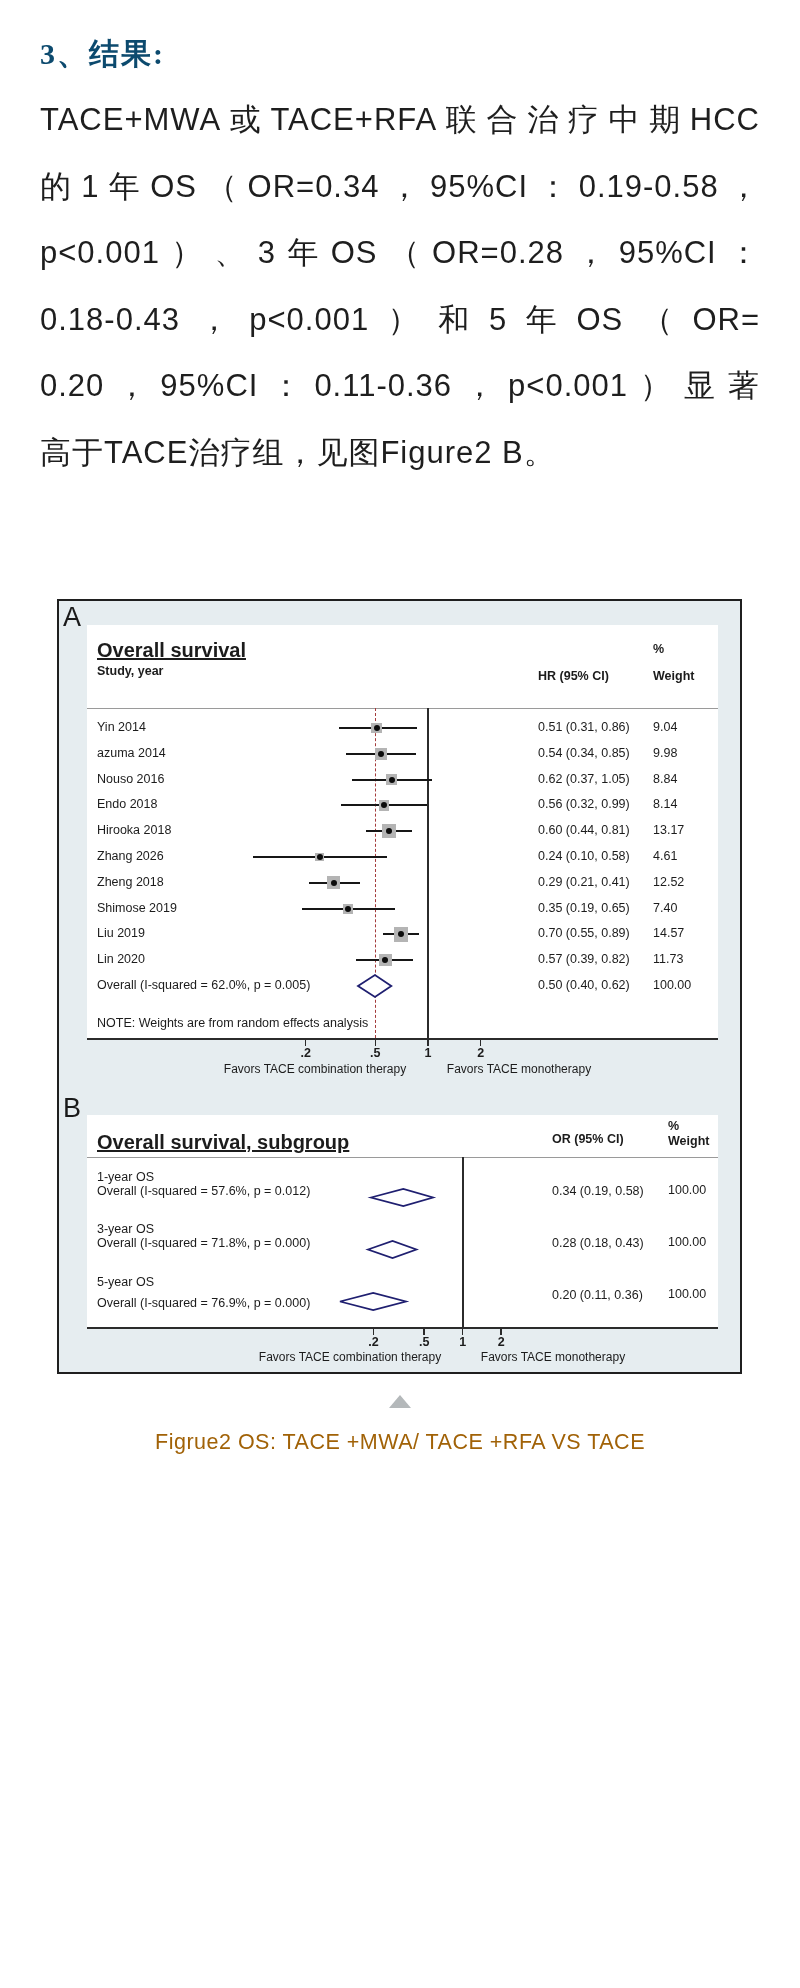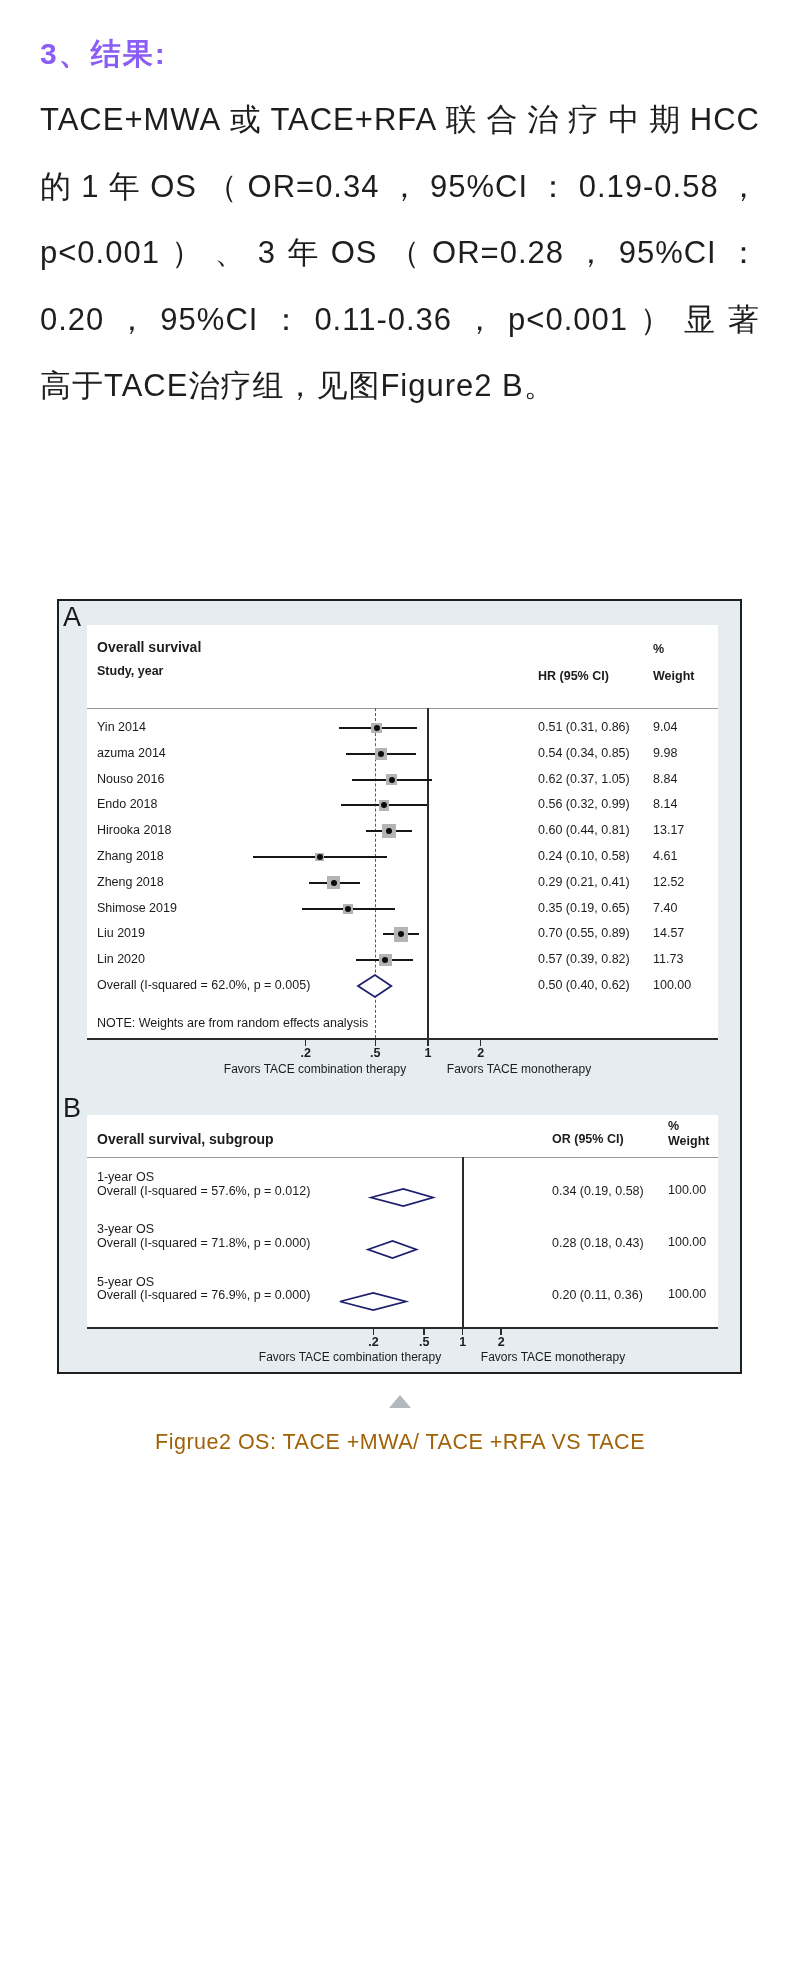--- a/index.html
+++ b/index.html
@@ -21,21 +21,21 @@
   .figure > div{position:absolute;}
   .plabel{font-size:27px;color:#1a1a1a;}
   .plabel-a{left:4px;top:1px;}
   .plabel-b{left:4px;top:492px;}
 
   .panel{position:absolute;background:#ffffff;font-size:12.5px;color:#1c1c1c;box-sizing:border-box;}
   .panel div{position:absolute;white-space:nowrap;}
   .panel-a{left:28px;top:24px;width:631px;height:415px;border-bottom:2px solid #2b2b2b;}
   .panel-b{left:28px;top:514px;width:631px;height:214px;border-bottom:2px solid #2b2b2b;}
 
-  .fp-title{font-size:14px;font-weight:700;}
+  .fp-title{font-size:20px;font-weight:700;text-decoration:underline;}
   .title-a{left:10px;top:14px;}
   .title-b{left:10px;top:16px;}
   .fp-hdr{font-weight:700;}
   .colstudy-a{left:10px;top:39px;}
   .pct-a{left:566px;top:17px;}
   .eff-a{left:451px;top:44px;}
   .wt-a{left:566px;top:44px;}
   .eff-b{left:465px;top:17px;}
   .pct-b{left:581px;top:4px;}
   .wt-b{left:581px;top:19px;}
@@ -53,26 +53,27 @@
        border-left:11px solid transparent;border-right:11px solid transparent;
        border-bottom:13px solid #b4b8ba;}
   .caption{position:absolute;left:0;top:1426px;width:800px;text-align:center;
            font-size:21.5px;letter-spacing:0.5px;line-height:32px;}
 </style>
 </head>
 <body>
 
 <div class="page">
 
-  <div class="heading" style="color: #8b5cf6;">3、结果:</div>
+  <div class="heading" style="color: #0c4a6e; font-family: Liberation Serif, serif;">3、结果:</div>
 
   <div class="para para-top">
     <div class="pline">TACE+MWA或TACE+RFA联合治疗中期HCC</div>
     <div class="pline">的1年OS（OR=0.34，95%CI：0.19-0.58，</div>
     <div class="pline">p&lt;0.001）、3年OS（OR=0.28，95%CI：</div>
+    <div class="pline">0.18-0.43，p&lt;0.001）和5年OS（OR=</div>
     <div class="pline">0.20，95%CI：0.11-0.36，p&lt;0.001）显著</div>
     <div class="pline last">高于TACE治疗组，见图Figure2 B。</div>
   </div>
 
   <div class="figure" id="fig" style="background: rgb(230, 237, 240); border-color: rgb(31, 31, 31);">
     <div class="plabel plabel-a">A</div>
 
     <div class="panel panel-a" id="panelA">
       <div class="fp-title title-a">Overall survival</div>
       <div class="fp-hdr colstudy-a">Study, year</div>
@@ -106,21 +107,21 @@
           <div style="left: 291.742px; top: 175.208px; width: 10.384px; height: 10.384px; background: rgb(180, 180, 180);"></div>
           <div style="left: 293.934px; top: 177.4px; width: 6px; height: 6px; background: rgb(12, 12, 12); border-radius: 50%;"></div>
           <div style="left: 451px; top: 172.4px;">0.56 (0.32, 0.99)</div>
           <div style="left: 566px; top: 172.4px;">8.14</div>
           <div style="left: 10px; top: 198.2px;">Hirooka 2018</div>
           <div style="left: 278.605px; top: 205.2px; width: 46.3797px; height: 2px; background: rgb(22, 22, 22);"></div>
           <div style="left: 295.476px; top: 199.499px; width: 13.402px; height: 13.402px; background: rgb(180, 180, 180);"></div>
           <div style="left: 299.177px; top: 203.2px; width: 6px; height: 6px; background: rgb(12, 12, 12); border-radius: 50%;"></div>
           <div style="left: 451px; top: 198.2px;">0.60 (0.44, 0.81)</div>
           <div style="left: 566px; top: 198.2px;">13.17</div>
-          <div style="left: 10px; top: 224px;">Zhang 2018</div>
+          <div style="left: 10px; top: 224px;">Zhang 2026</div>
           <div style="left: 166.004px; top: 231px; width: 133.597px; height: 2px; background: rgb(22, 22, 22);"></div>
           <div style="left: 228.406px; top: 227.867px; width: 8.266px; height: 8.266px; background: rgb(180, 180, 180);"></div>
           <div style="left: 229.539px; top: 229px; width: 6px; height: 6px; background: rgb(12, 12, 12); border-radius: 50%;"></div>
           <div style="left: 451px; top: 224px;">0.24 (0.10, 0.58)</div>
           <div style="left: 566px; top: 224px;">4.61</div>
           <div style="left: 10px; top: 249.8px;">Zheng 2018</div>
           <div style="left: 222.391px; top: 256.8px; width: 50.8478px; height: 2px; background: rgb(22, 22, 22);"></div>
           <div style="left: 240.416px; top: 251.294px; width: 13.012px; height: 13.012px; background: rgb(180, 180, 180);"></div>
           <div style="left: 243.922px; top: 254.8px; width: 6px; height: 6px; background: rgb(12, 12, 12); border-radius: 50%;"></div>
           <div style="left: 451px; top: 249.8px;">0.29 (0.21, 0.41)</div>
@@ -174,21 +175,21 @@
           <div style="left: 465px; top: 69px;">0.34 (0.19, 0.58)</div>
           <div style="left: 581px; top: 68px;">100.00</div>
           <div style="left: 10px; top: 107px;">3-year OS</div>
           <div style="left: 10px; top: 121px;">Overall  (I-squared = 71.8%, p = 0.000)</div>
           <svg width="52.330973857755566" height="21" style="position: absolute; left: 278.529px; top: 123.5px; overflow: visible;">
             <polygon points="2,10.5 26.521717751486676,2 50.330973857755566,10.5 26.521717751486676,19" fill="#fff" stroke="#1f1f70" stroke-width="1.8"></polygon>
           </svg>
           <div style="left: 465px; top: 121px;">0.28 (0.18, 0.43)</div>
           <div style="left: 581px; top: 120px;">100.00</div>
           <div style="left: 10px; top: 160px;">5-year OS</div>
-          <div style="left: 10px; top: 173px;">Overall  (I-squared = 76.9%, p = 0.000)</div>
+          <div style="left: 10px; top: 181px;">Overall  (I-squared = 76.9%, p = 0.000)</div>
           <svg width="69.80211344400453" height="21" style="position: absolute; left: 251.196px; top: 175.5px; overflow: visible;">
             <polygon points="2,10.5 35.179953541936925,2 67.80211344400453,10.5 35.179953541936925,19" fill="#fff" stroke="#1f1f70" stroke-width="1.8"></polygon>
           </svg>
           <div style="left: 465px; top: 173px;">0.20 (0.11, 0.36)</div>
           <div style="left: 581px; top: 172px;">100.00</div>
         </div>
     </div>
 
     <div class="favors favors-b" style="left:291px;">Favors TACE combination therapy</div>
     <div class="favors favors-b" style="left:494px;">Favors TACE monotherapy</div>

